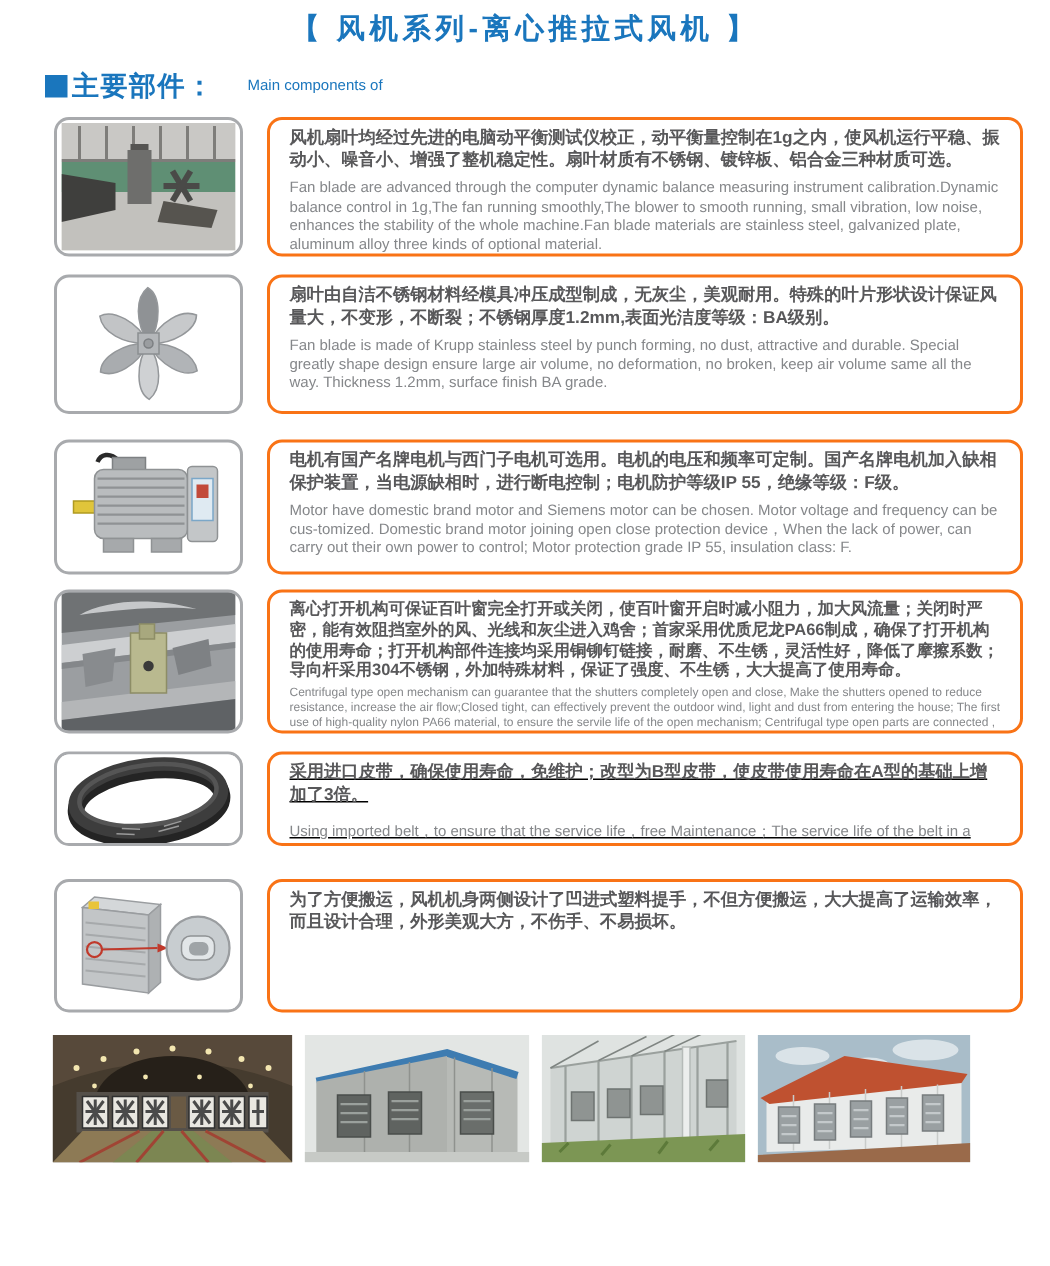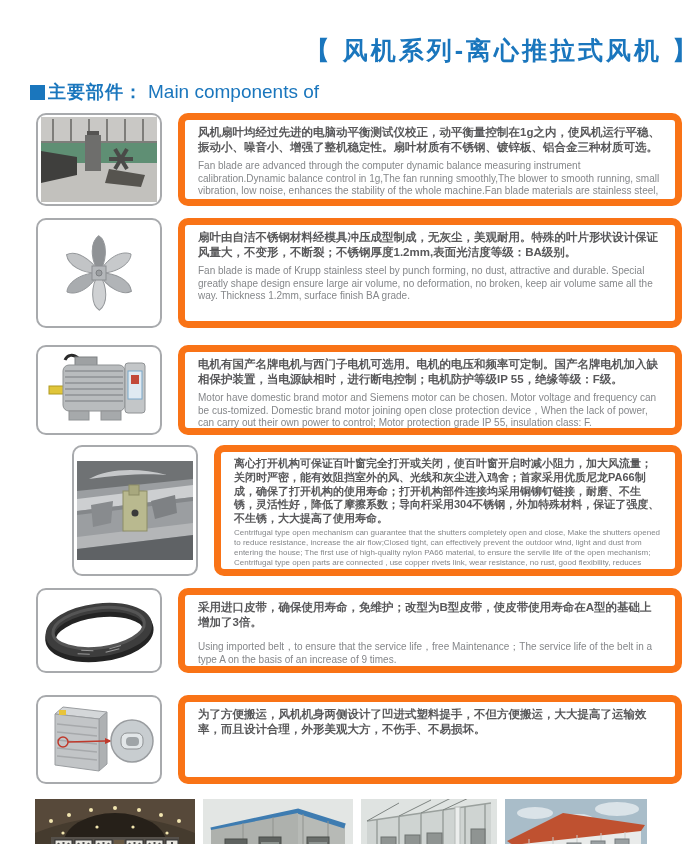--- a/index.html
+++ b/index.html
@@ -1,37 +1,37 @@
 <!DOCTYPE html>
 <html><head>
 <meta charset="utf-8">
 <style>
   html,body{margin:0;padding:0;background:#ffffff;}
   body{width:700px;height:844px;font-family:"Liberation Sans","DejaVu Sans",sans-serif;overflow:hidden;}
   .page{width:700px;height:844px;position:relative;background:#fff;}
 
-  .title{padding-top:34px;text-align:right;font-size:25px;font-weight:bold;color:#1a76bd;letter-spacing:3px;}
+  .title{padding-top:6px;text-align:center;font-size:19px;font-weight:bold;color:#1a76bd;letter-spacing:3px;}
 
   .section-header{display:flex;align-items:center;margin:13px 0 9px 30px;}
   .bullet-square{width:15px;height:15px;background:#1a76bd;margin-right:3px;}
   .section-cn{color:#1a76bd;font-size:18px;font-weight:bold;letter-spacing:1px;}
-  .section-en{color:#1a76bd;font-size:19px;margin-left:5px;font-weight:500;}
+  .section-en{color:#1a76bd;font-size:10px;margin-left:22px;font-weight:500;}
 
   .rows{margin:0 18px 0 36px;}
   .row{display:flex;align-items:stretch;margin-bottom:12px;}
   .row.r2{margin-bottom:17px;}
   .row.r3{margin-bottom:10px;border-radius:25px;}
   .row.r5{margin-bottom:22px;}
   .row.r6{margin-bottom:0;}
-  .r1{height:93px;}.r2{height:110px;}.r3{height:90px;}.r4{height:131px;margin-left:36px;}.r5{height:85px;}.r6{height:89px;}
+  .r1{height:93px;}.r2{height:93px;}.r3{height:90px;}.r4{height:96px;}.r5{height:63px;text-decoration:underline;}.r6{height:89px;}
 
   .img-box{width:122px;min-width:122px;border:2px solid #a8aaad;border-radius:10px;background:#fff;
            display:flex;align-items:center;justify-content:center;margin-right:16px;overflow:hidden;}
   .img-box svg{display:block;}
-  .text-box{flex:1;border:7px solid #f97316;border-radius:10px;padding:5px 13px 2px;overflow:hidden;}
+  .text-box{flex:1;border:2px solid #f97316;border-radius:10px;padding:5px 13px 2px;overflow:hidden;}
   .cn{margin:0;color:#58585a;font-weight:bold;font-size:11.5px;line-height:15px;}
   .en{margin:5px 0 0;color:#85878a;font-size:10px;line-height:12.5px;}
   .r4 .cn{font-size:11px;line-height:13.8px;}
   .r4 .en{font-size:8px;line-height:10px;margin-top:2px;}
   .r5 .en{margin-top:11px;}
 
   .footer{display:flex;margin:15px 18px 0 35px;gap:8px;}
   .photo{height:85px;overflow:hidden;}
   .photo svg{display:block;}
 </style>

